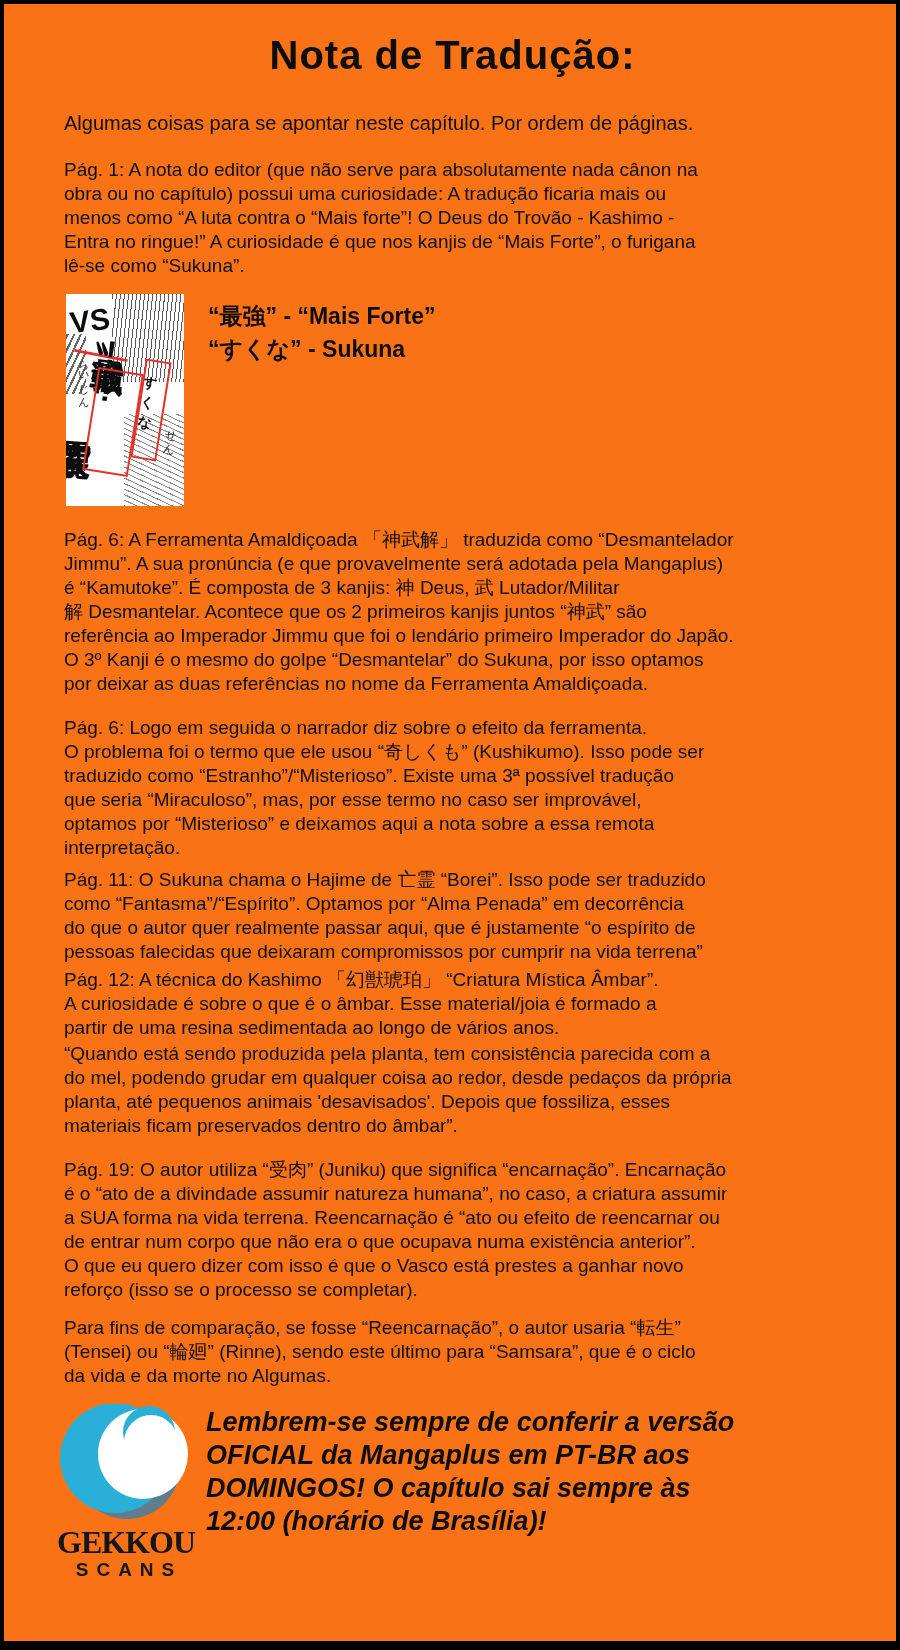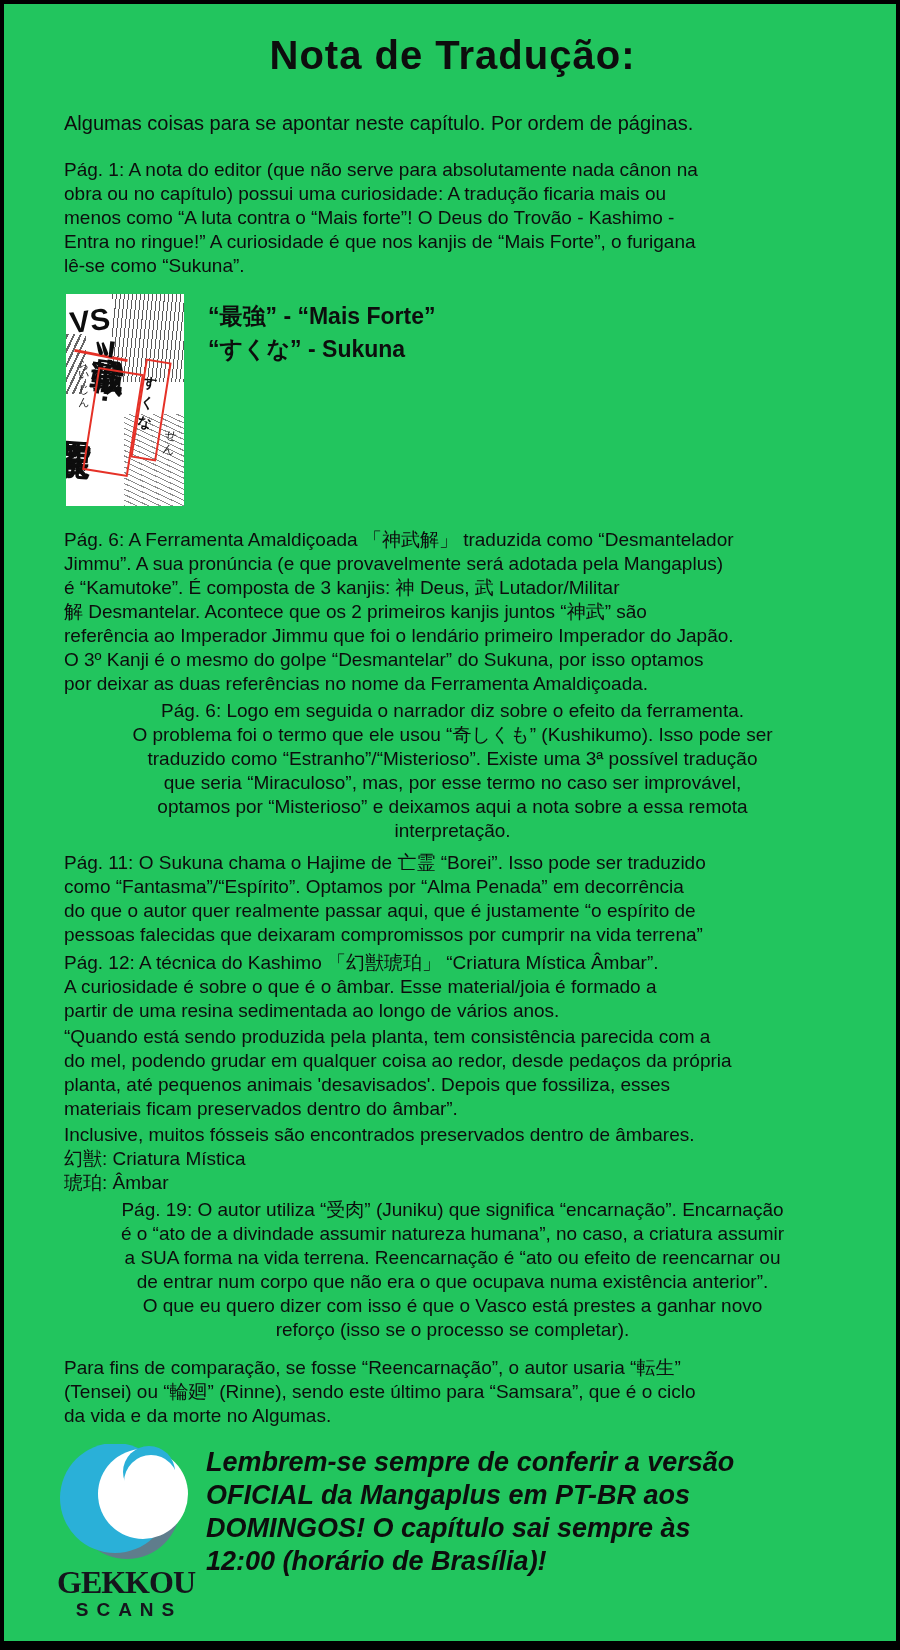--- a/index.html
+++ b/index.html
@@ -1,20 +1,20 @@
 <!DOCTYPE html>
 <html><head>
 <meta charset="utf-8">
 <style>
   html,body{margin:0;padding:0;background:#000;}
   .page{
     position:relative;
     width:900px;height:1650px;
     box-sizing:border-box;
-    background:#22c55e;
+    background:#f97316;
     border:4px solid #000;
     border-bottom:9px solid #000;
     overflow:hidden;
     font-family:"Liberation Sans", sans-serif;
     color:#0d0d0d;
   }
   .content{padding:0 55px 0 60px;}
   .title{
     margin:24px 0 0 0;
     text-align:center;
@@ -24,21 +24,21 @@
     letter-spacing:1px;
   }
   .intro{margin:28px 0 0 0;font-size:20px;line-height:26px;}
   .note{
     margin:0;
     font-size:19px;
     line-height:24px;
     white-space:pre-line;
   }
   .m22{margin-top:22px;}
-  .m5{margin-top:3px;text-align:center;}
+  .m5{margin-top:20px;}
   .m6{margin-top:8px;}
   .m4{margin-top:4px;}
   .m2{margin-top:2px;}
   .m14{margin-top:14px;}
   
   .figure-row{display:flex;align-items:flex-start;margin-top:16px;}
   .panel{
     position:relative;
     width:118px;height:212px;
     margin-left:2px;
@@ -147,23 +147,20 @@
 como “Fantasma”/“Espírito”. Optamos por “Alma Penada” em decorrência
 do que o autor quer realmente passar aqui, que é justamente “o espírito de
 pessoas falecidas que deixaram compromissos por cumprir na vida terrena”</p>
     <p class="note m4">Pág. 12: A técnica do Kashimo 「幻獣琥珀」 “Criatura Mística Âmbar”.
 A curiosidade é sobre o que é o âmbar. Esse material/joia é formado a
 partir de uma resina sedimentada ao longo de vários anos.</p>
     <p class="note m2">“Quando está sendo produzida pela planta, tem consistência parecida com a
 do mel, podendo grudar em qualquer coisa ao redor, desde pedaços da própria
 planta, até pequenos animais 'desavisados'. Depois que fossiliza, esses
 materiais ficam preservados dentro do âmbar”.</p>
-    <p class="note m2">Inclusive, muitos fósseis são encontrados preservados dentro de âmbares.
-幻獣: Criatura Mística
-琥珀: Âmbar</p>
     <p class="note m5">Pág. 19: O autor utiliza “受肉” (Juniku) que significa “encarnação”. Encarnação
 é o “ato de a divindade assumir natureza humana”, no caso, a criatura assumir
 a SUA forma na vida terrena. Reencarnação é “ato ou efeito de reencarnar ou
 de entrar num corpo que não era o que ocupava numa existência anterior”.
 O que eu quero dizer com isso é que o Vasco está prestes a ganhar novo
 reforço (isso se o processo se completar).</p>
     <p class="note m14">Para fins de comparação, se fosse “Reencarnação”, o autor usaria “転生”
 (Tensei) ou “輪廻” (Rinne), sendo este último para “Samsara”, que é o ciclo
 da vida e da morte no Algumas.</p>
 

